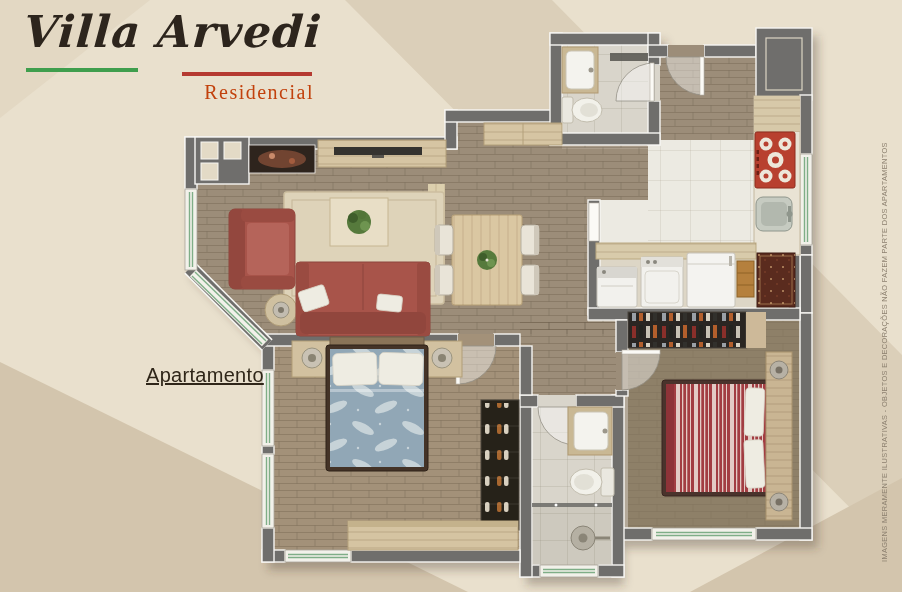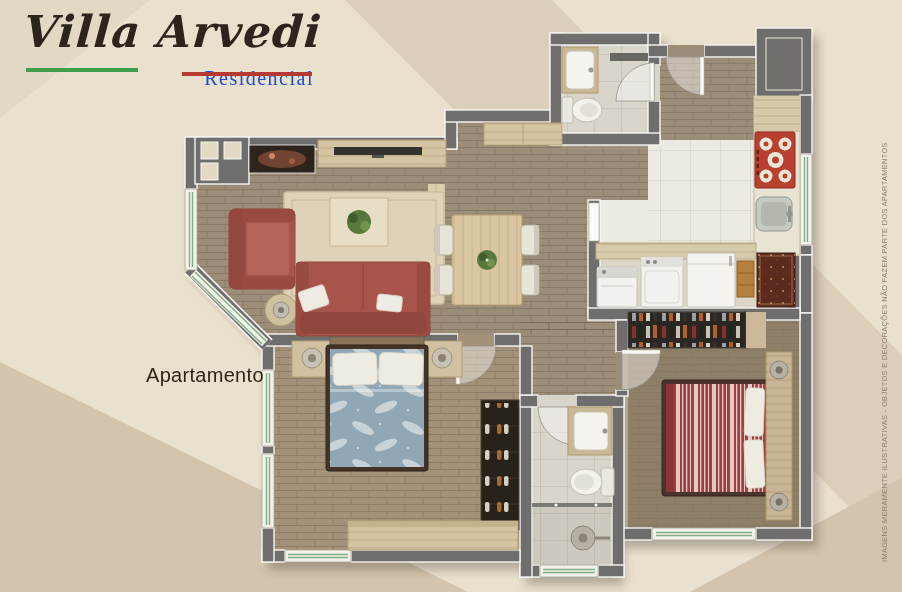--- a/index.html
+++ b/index.html
@@ -33,24 +33,24 @@
   .door-leaf{fill:#fbfaf6;stroke:#b5b0a4;stroke-width:.6;}
   .sofa{fill:var(--sofa-red);}
   .wood{fill:var(--wood-light);stroke:#b3a07a;stroke-width:1;}
   .pillow{fill:#eeece2;stroke:#d7d3c5;stroke-width:.8;}
   .logo{position:absolute;left:24px;top:6px;width:300px;color:var(--logo-text);}
   .logo-script{font-family:"DejaVu Serif",serif;font-style:italic;font-weight:700;
     font-size:44px;letter-spacing:1px;transform:skewX(-4deg);white-space:nowrap;}
   .underline{position:absolute;height:4px;}
   .underline-green{left:2px;top:62px;width:112px;background:var(--underline-green);}
   .underline-red{left:158px;top:66px;width:130px;background:var(--underline-red);}
-  .logo-sub{margin-top:10px;width:290px;text-align:right;font-family:"Liberation Serif",serif;
-    font-size:20px;letter-spacing:1.5px;color:#1d4ed8;}
+  .logo-sub{margin-top:24px;width:290px;text-align:right;font-family:"Liberation Serif",serif;
+    font-size:20px;letter-spacing:1.5px;color:#c2410c;}
   .apt{position:absolute;left:146px;top:362px;font-size:20px;line-height:1.35;
-    letter-spacing:.3px;color:var(--label-text);}
+    letter-spacing:.3px;color:var(--label-text);text-decoration:underline;}
   .disclaimer{position:absolute;right:14px;top:206px;height:356px;display:flex;align-items:center;
     writing-mode:vertical-rl;transform:rotate(180deg);font-size:7.4px;letter-spacing:.35px;
     line-height:1;color:var(--disclaimer-text);white-space:nowrap;}
 </style>
 </head>
 <body>
 
 <div class="canvas">
 
 <svg width="902" height="592" viewBox="0 0 902 592">

